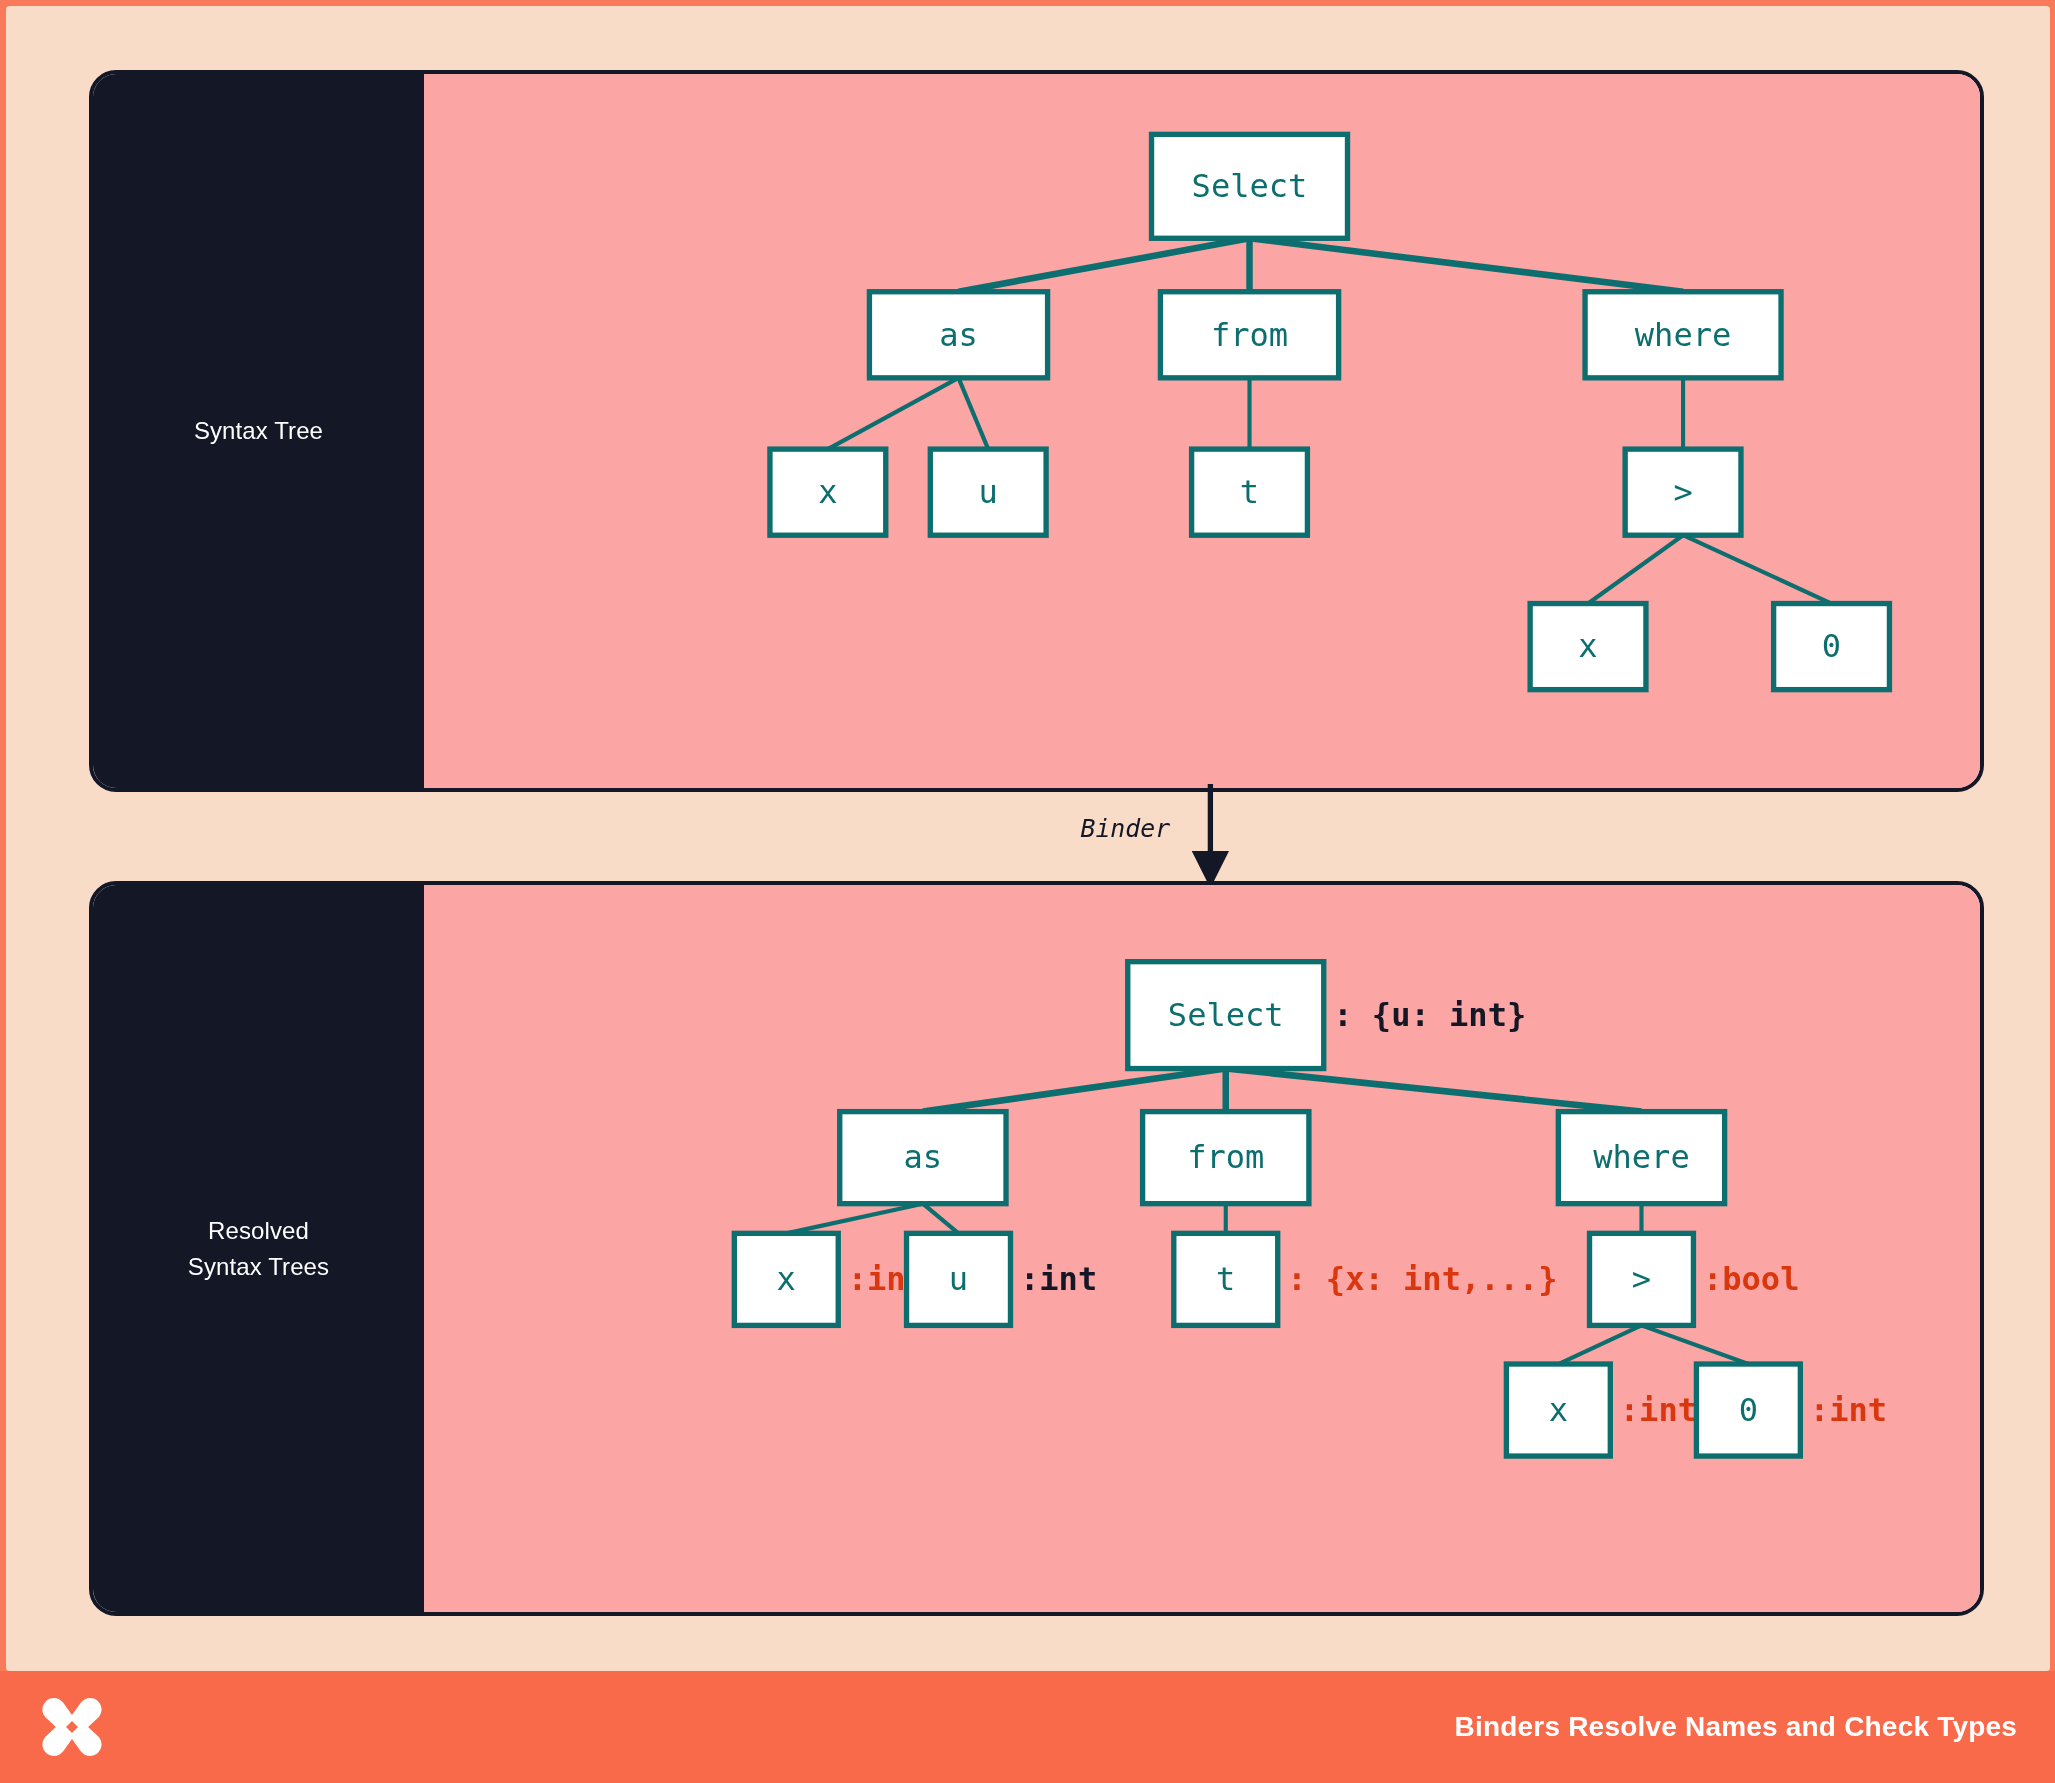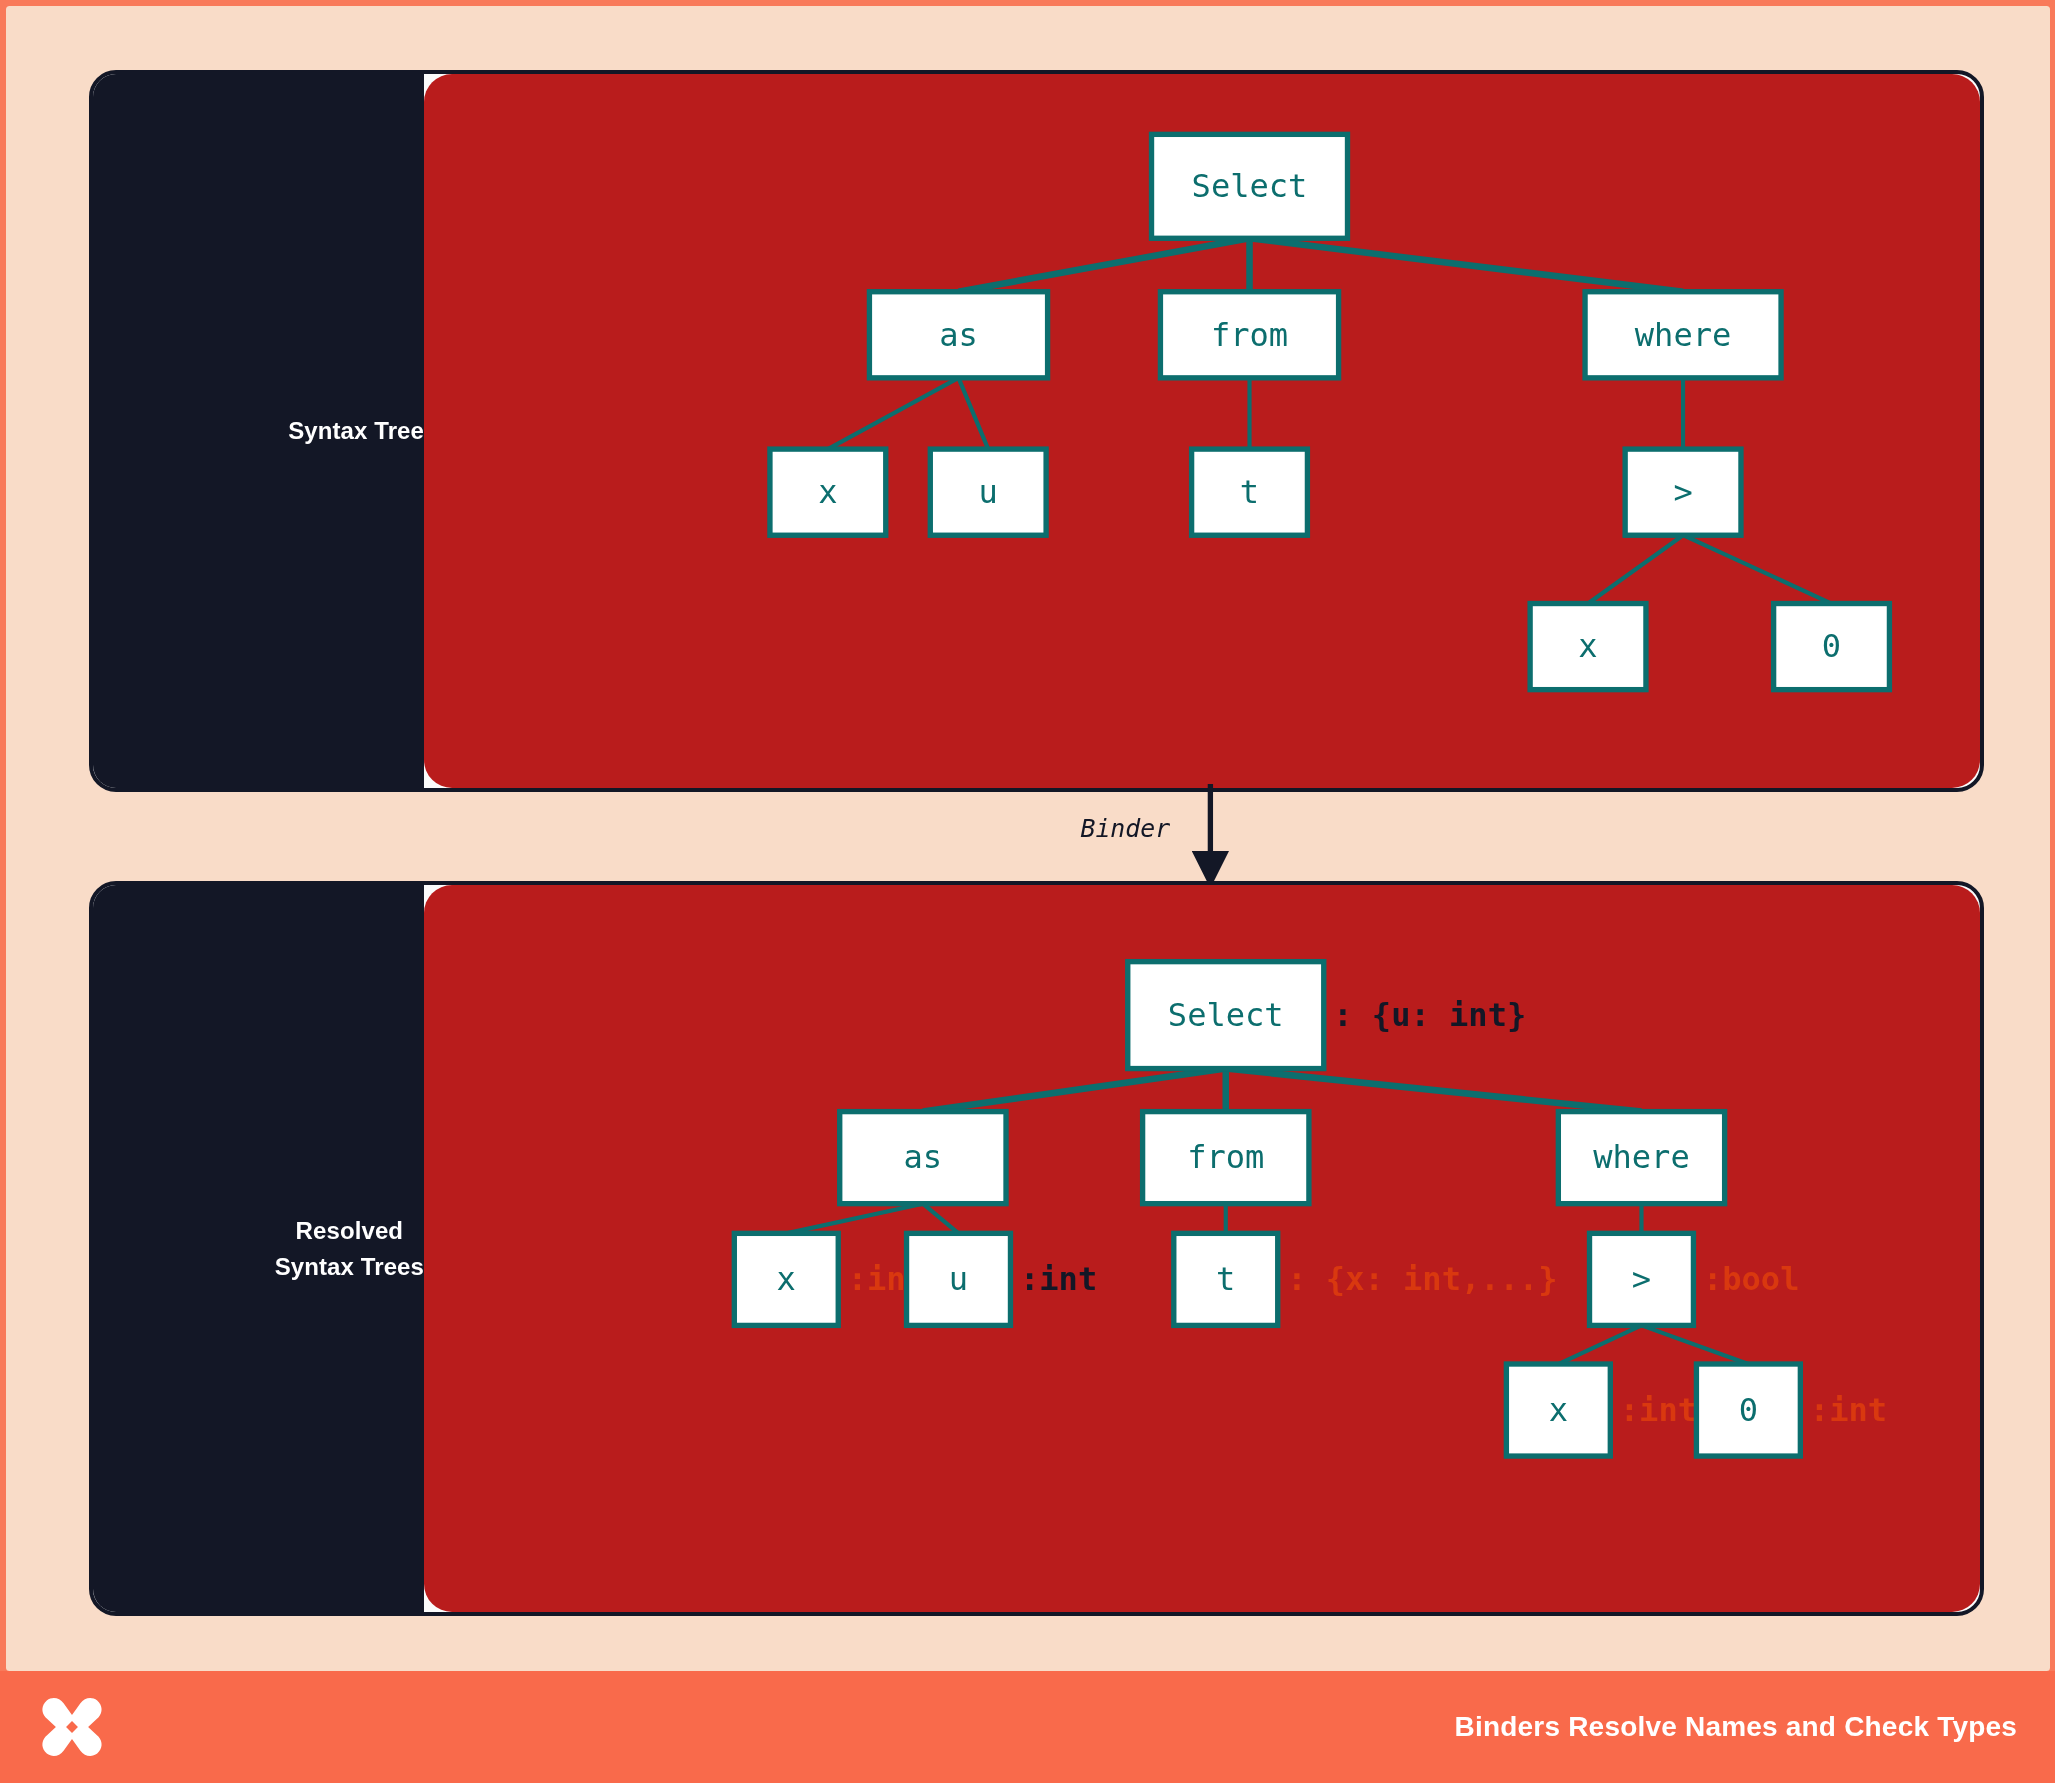--- a/index.html
+++ b/index.html
@@ -37,32 +37,31 @@
   #panel-top    { left: 83px; top: 64px;  width: 1887px; height: 714px; }
   #panel-bottom { left: 83px; top: 875px; width: 1887px; height: 727px; }
 
   .panel-sidebar {
     width: 331px;
     flex: 0 0 331px;
     background: #131726;
     color: #FFFFFF;
     display: flex;
     align-items: center;
-    justify-content: flex-end;
+    justify-content: center;
     text-align: center;
-    font-weight: bold;
+    font-weight: normal;
     font-size: 24px;
     line-height: 1.5;
     letter-spacing: 0.1px;
   }
   .panel-body {
     position: relative;
     flex: 1 1 auto;
-    background: #b91c1c;
-    border-radius: 28px;
+    background: #fca5a5;
   }
   .panel-body svg { display: block; width: 100%; height: 100%; }
 
   
   .nodebox {
     fill: #FFFFFF;
     stroke: #0C6E6E;
     stroke-width: 9;
   }
   .edge {

